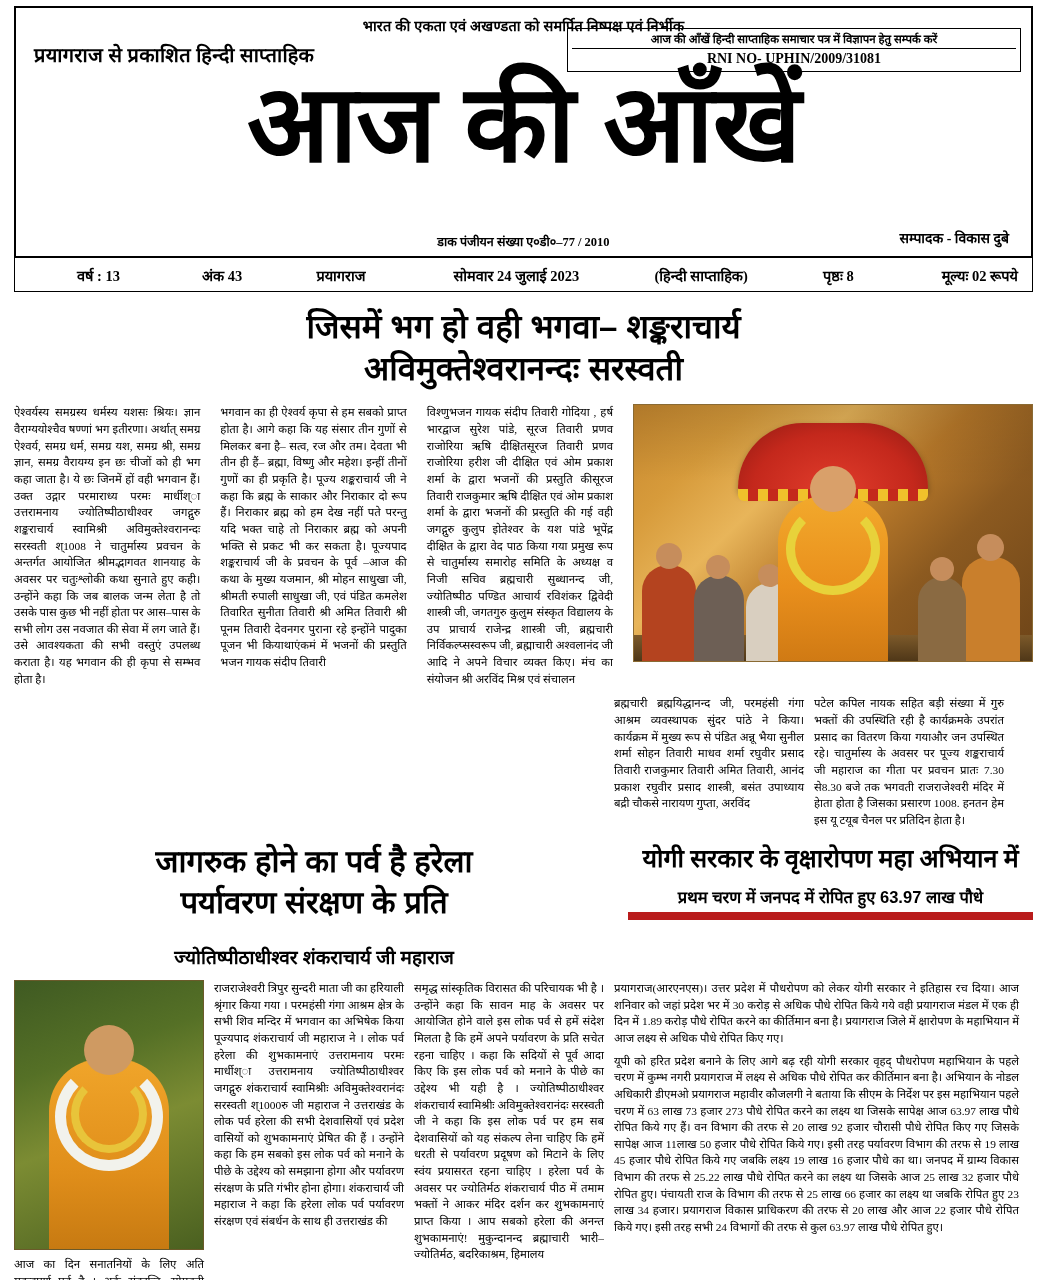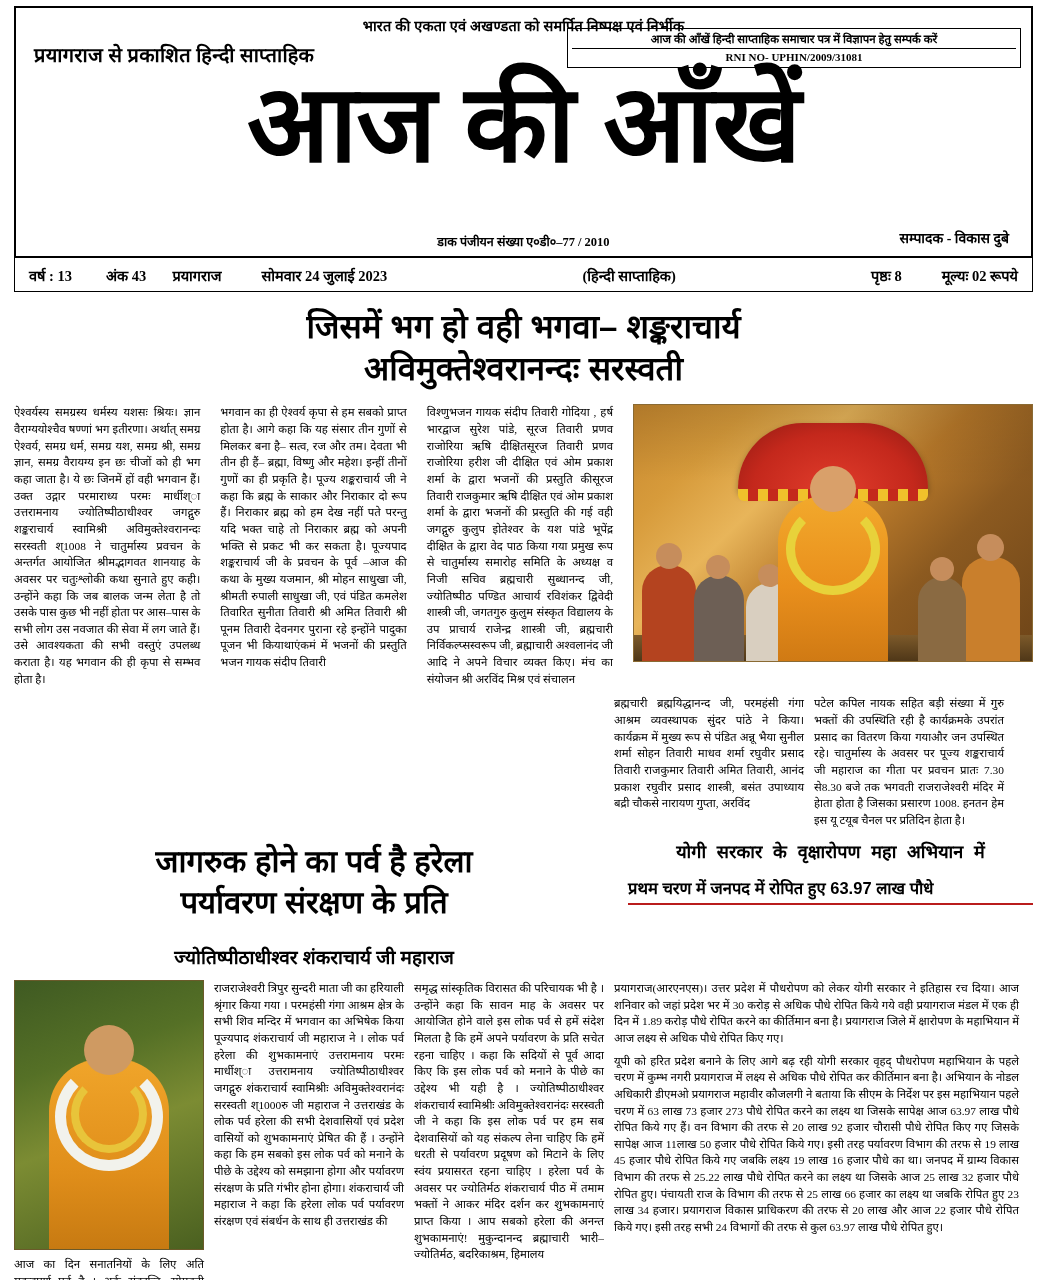--- a/index.html
+++ b/index.html
@@ -53,21 +53,21 @@
     text-align: center;
     padding: 2px 4px 4px 4px;
   }
   .mh-rnibox .line1 {
     font-size: 11.5px;
     font-weight: bold;
     border-bottom: 1px solid #000;
     padding-bottom: 2px;
   }
   .mh-rnibox .line2 {
-    font-size: 11px;
+    font-size: 14px;
     font-weight: bold;
     padding-top: 2px;
     font-family: "Liberation Serif", serif;
     text-align: center;
   }
   .mh-title {
     text-align: center;
     font-size: 108px;
     font-weight: bold;
     line-height: 1;
@@ -97,21 +97,21 @@
     border: 1.5px solid #000;
     border-top: none;
     height: 34px;
     display: flex;
     align-items: center;
     font-size: 14.5px;
     font-weight: bold;
     padding: 0 14px;
     box-sizing: border-box;
   }
-  .infobar .seg { white-space: nowrap; }
+  .infobar .seg { white-space: nowrap; margin-left: 48px; }
   .infobar .sp-a { width: 34px; }
   .infobar .sp-b { width: 26px; }
   .infobar .sp-c { width: 40px; }
   .infobar .grow { flex: 1; }
 
   
   .headline {
     text-align: center;
     font-size: 33px;
     font-weight: bold;
@@ -256,32 +256,32 @@
   }
   .subhead2 {
     text-align: center;
     font-size: 19px;
     font-weight: bold;
     margin-top: 21px;
     font-family: "Liberation Sans", sans-serif;
   }
   .headline3 {
     text-align: center;
-    font-size: 18px;
+    font-size: 25px;
     font-weight: bold;
     line-height: 1.32;
-    font-family: Liberation Mono, monospace;
+    font-family: Liberation Serif, serif;
   }
   .subhead3 {
-    text-align: left;
+    text-align: center;
     font-size: 16.5px;
     font-weight: bold;
     margin-top: 10px;
     font-family: "Liberation Sans", sans-serif;
-    border-bottom: 2px solid #b91c1c;
+    border-bottom: 8px solid #b91c1c;
     padding-bottom: 4px;
   }
 
   
   .bottom-wrap {
     display: flex;
     gap: 10px;
     margin-top: 10px;
   }
   .photo2 {

